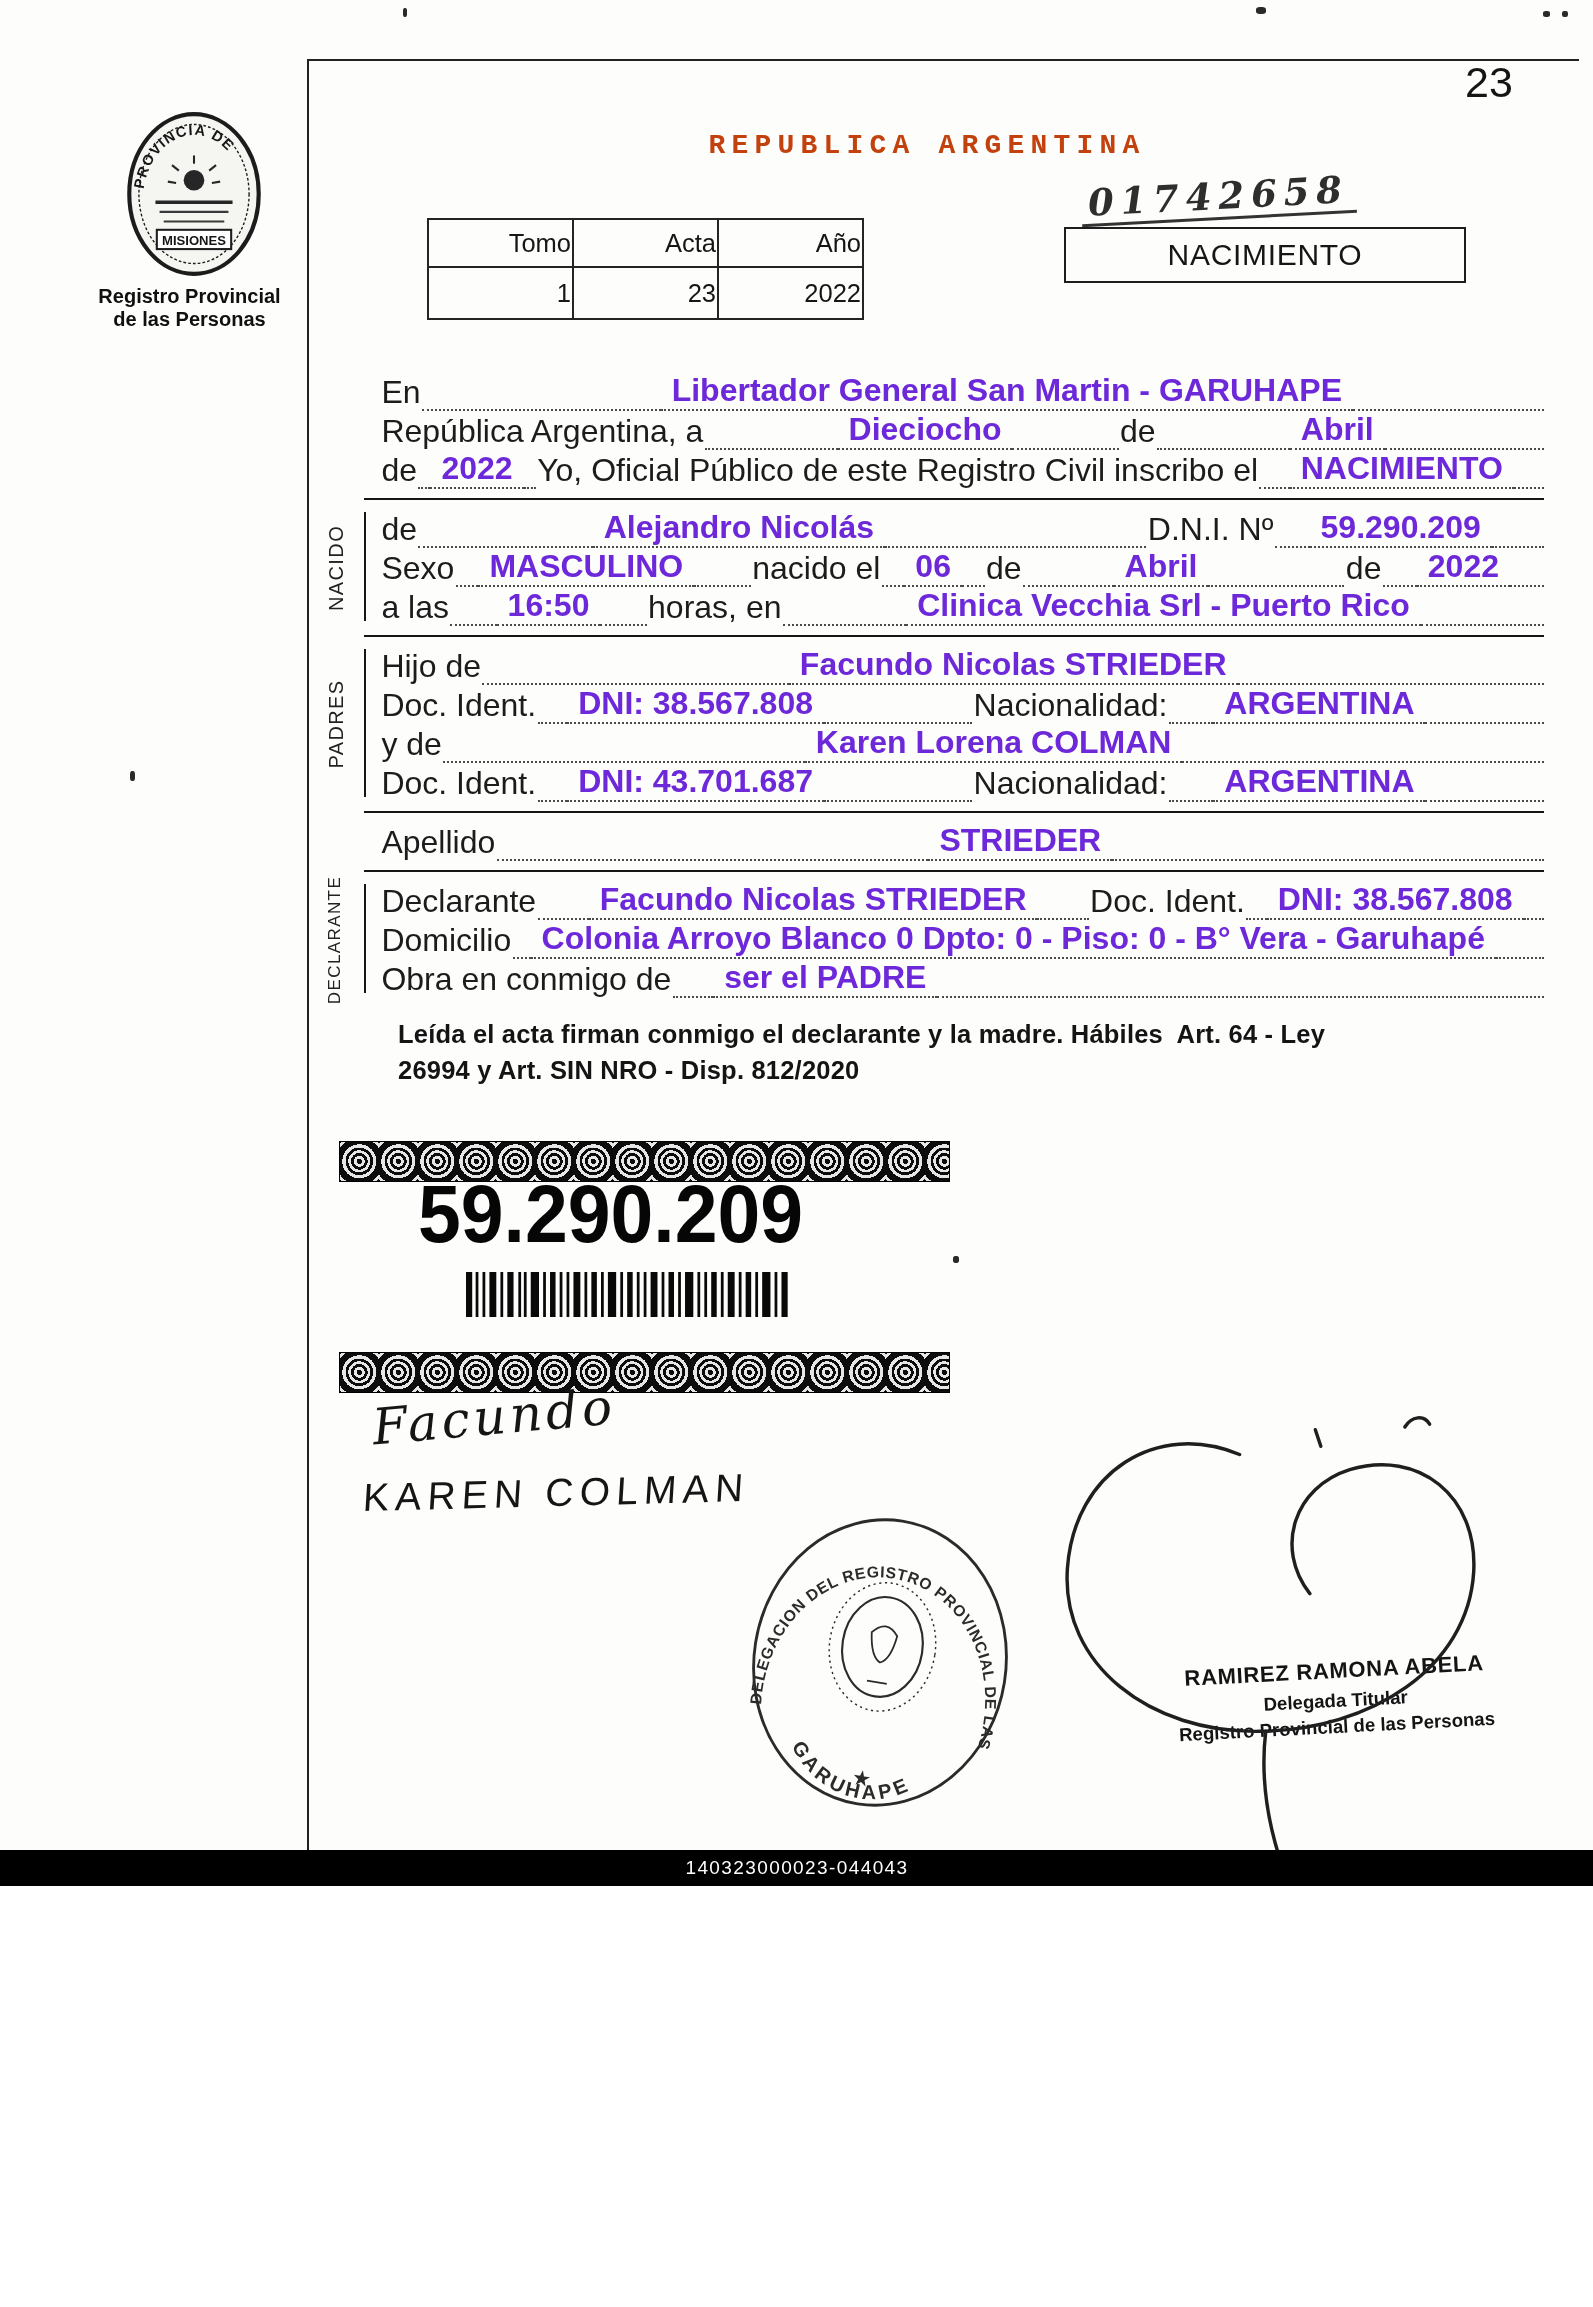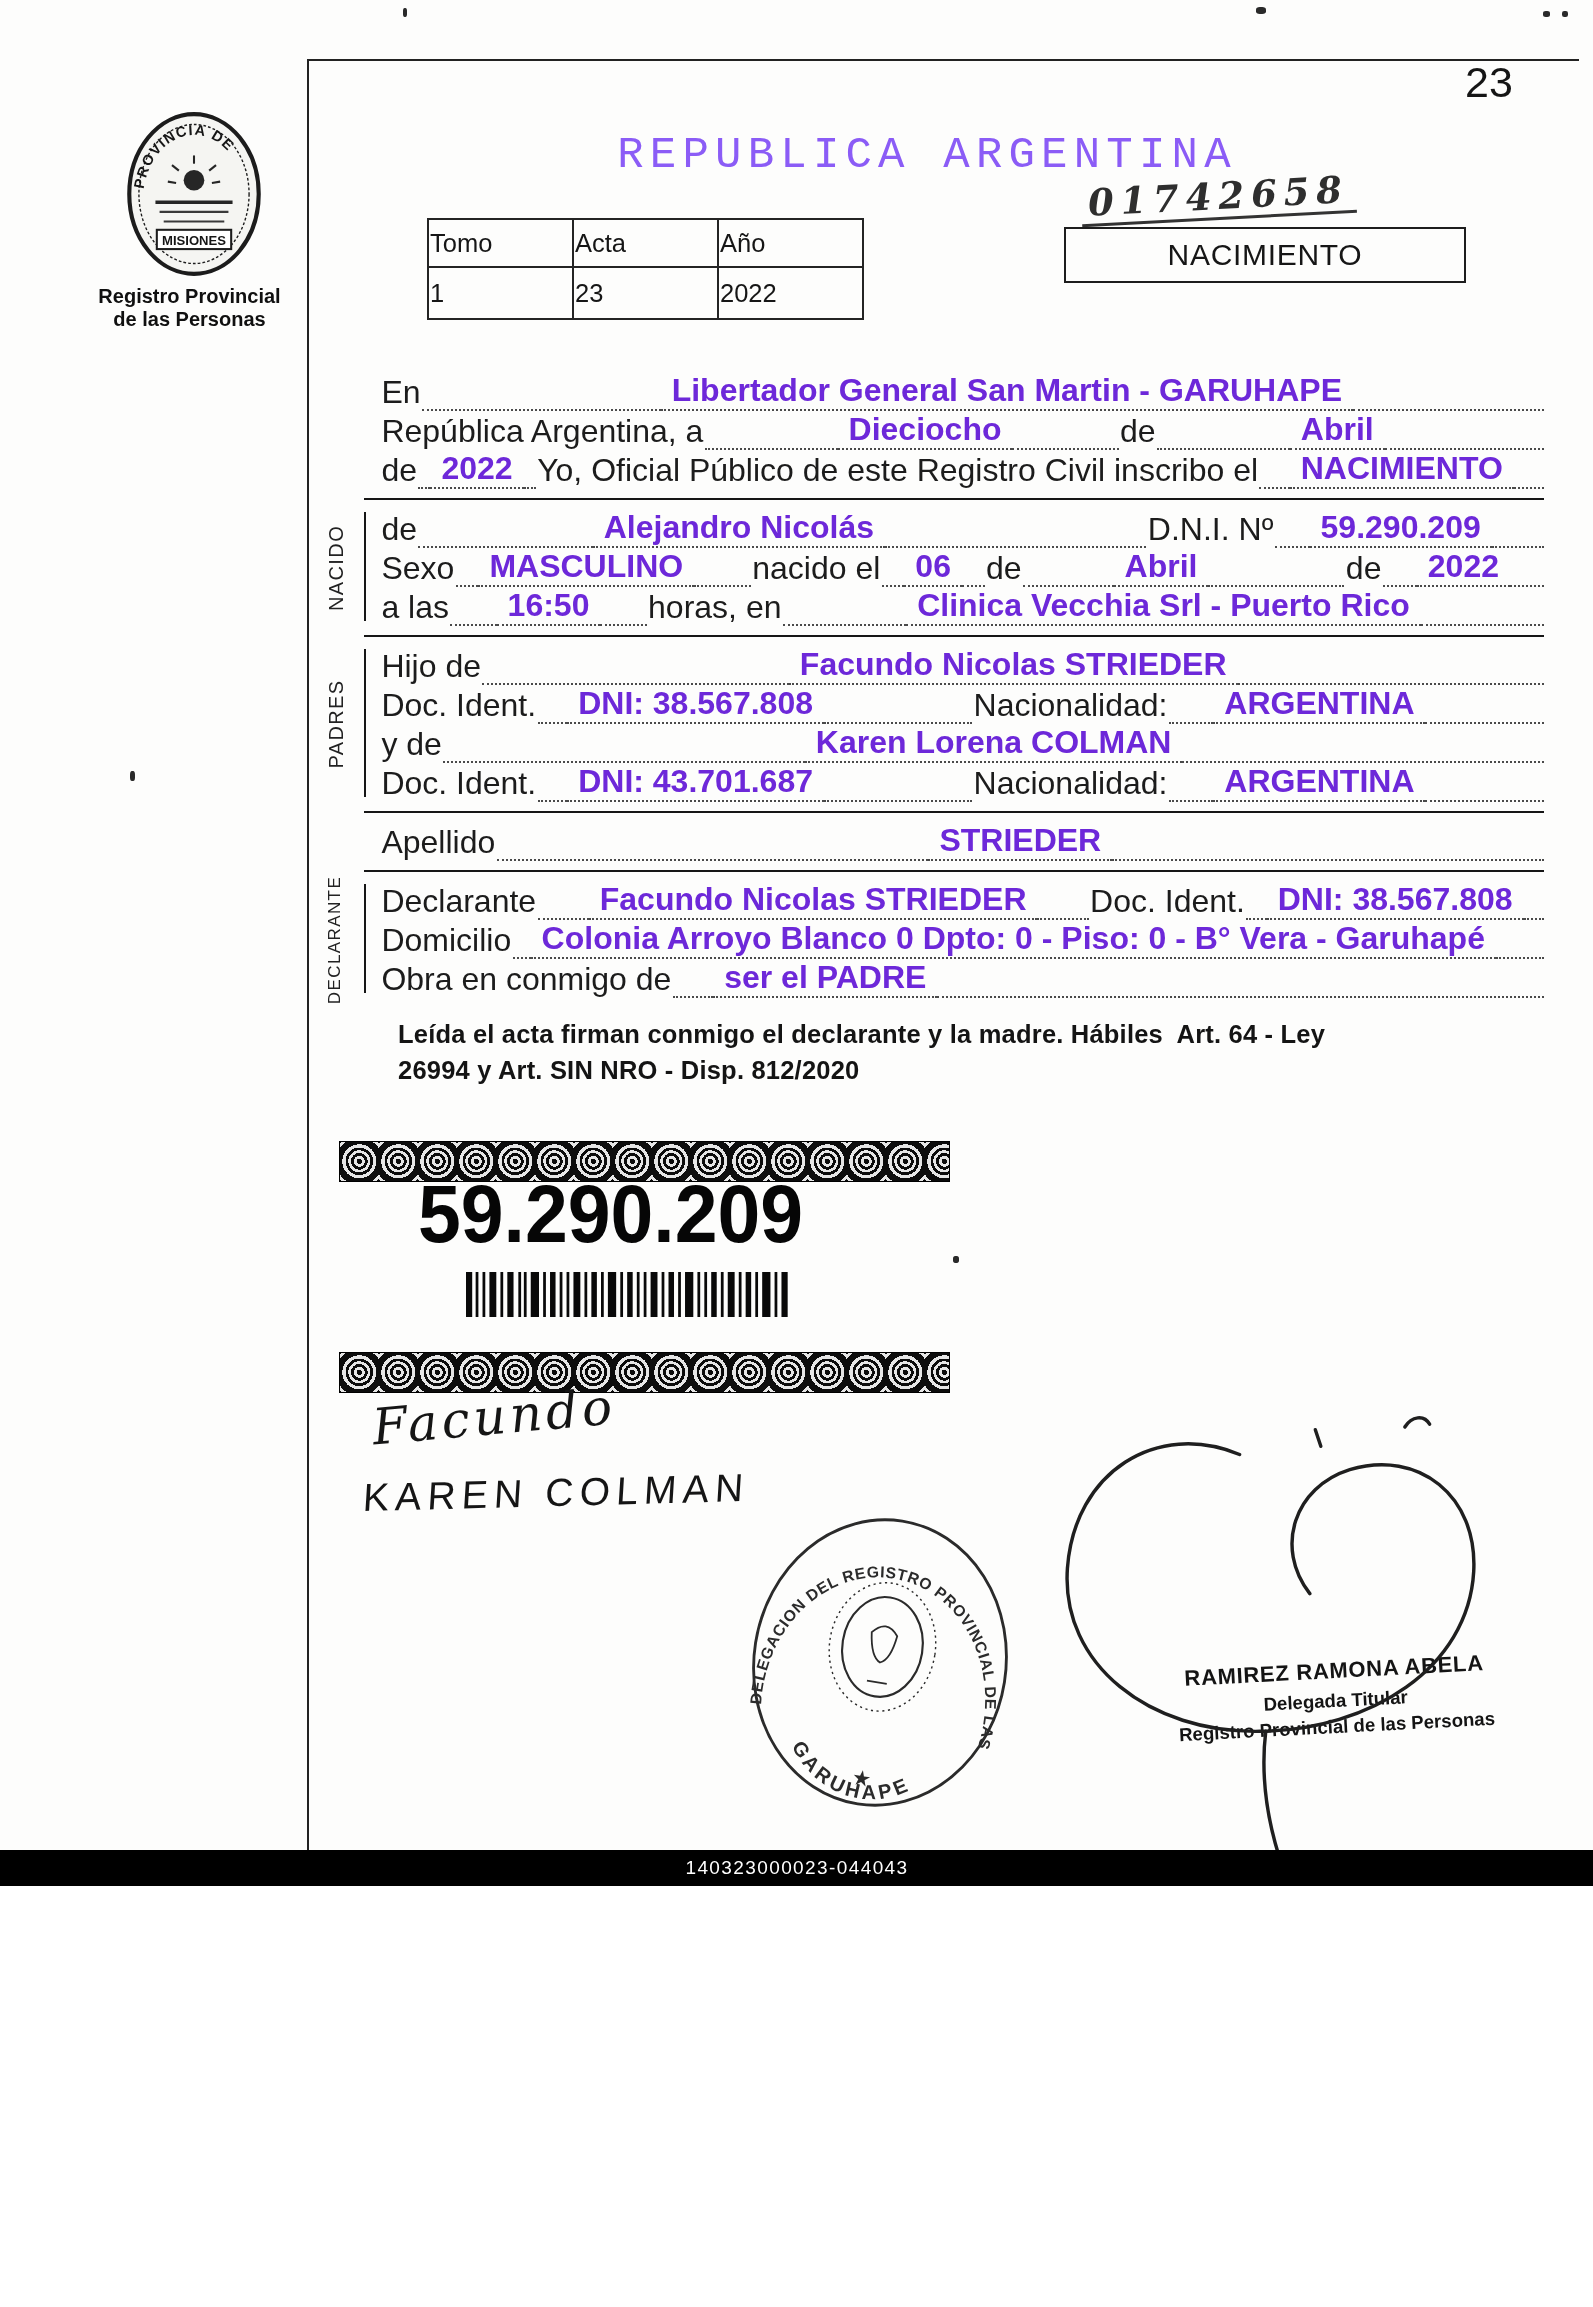--- a/index.html
+++ b/index.html
@@ -11,25 +11,25 @@
   .frame-left{position:absolute;left:307px;top:59px;width:0;height:2108px;border-left:2.8px solid #222;}
 
   .page-number{position:absolute;left:1465px;top:58px;font-size:43px;color:#151515;}
 
   
   .prov-seal{position:absolute;left:125px;top:110px;width:138px;height:168px;}
   .seal-caption{position:absolute;left:76px;top:285px;width:227px;text-align:center;font-weight:bold;
                 font-size:20px;line-height:23.4px;white-space:pre-line;color:#101010;}
 
   .title{position:absolute;left:927px;top:130px;transform:translateX(-50%);
-         font-family:"Liberation Mono",monospace;font-weight:normal;font-size:44px;letter-spacing:6.2px;
-         color:#8b5cf6;white-space:nowrap;}
+         font-family:"Liberation Mono",monospace;font-weight:bold;font-size:28px;letter-spacing:6.2px;
+         color:#c2410c;white-space:nowrap;}
 
   table.idx{position:absolute;left:427px;top:218px;border-collapse:collapse;font-size:25.5px;color:#161616;}
-  table.idx th,table.idx td{border:2.1px solid #242424;font-weight:normal;text-align:left;width:141px;}
+  table.idx th,table.idx td{border:2.1px solid #242424;font-weight:normal;text-align:right;width:141px;}
   table.idx th{height:44px;} table.idx td{height:48px;}
 
   .hand-number{position:absolute;left:1081px;top:176px;font-family:"DejaVu Serif",serif;font-style:italic;
                font-weight:600;font-size:37px;letter-spacing:6.9px;color:#2e2e2e;transform:rotate(-3deg);
                border-bottom:3.4px solid #333;line-height:41px;padding:0 6.9px;}
 
   .act-box{position:absolute;left:1064px;top:227px;width:398px;height:52px;border:2.8px solid #1d1d1d;
            text-align:center;line-height:52px;font-size:30px;letter-spacing:0.7px;color:#161616;background:#fdfdfc;}
 
   

